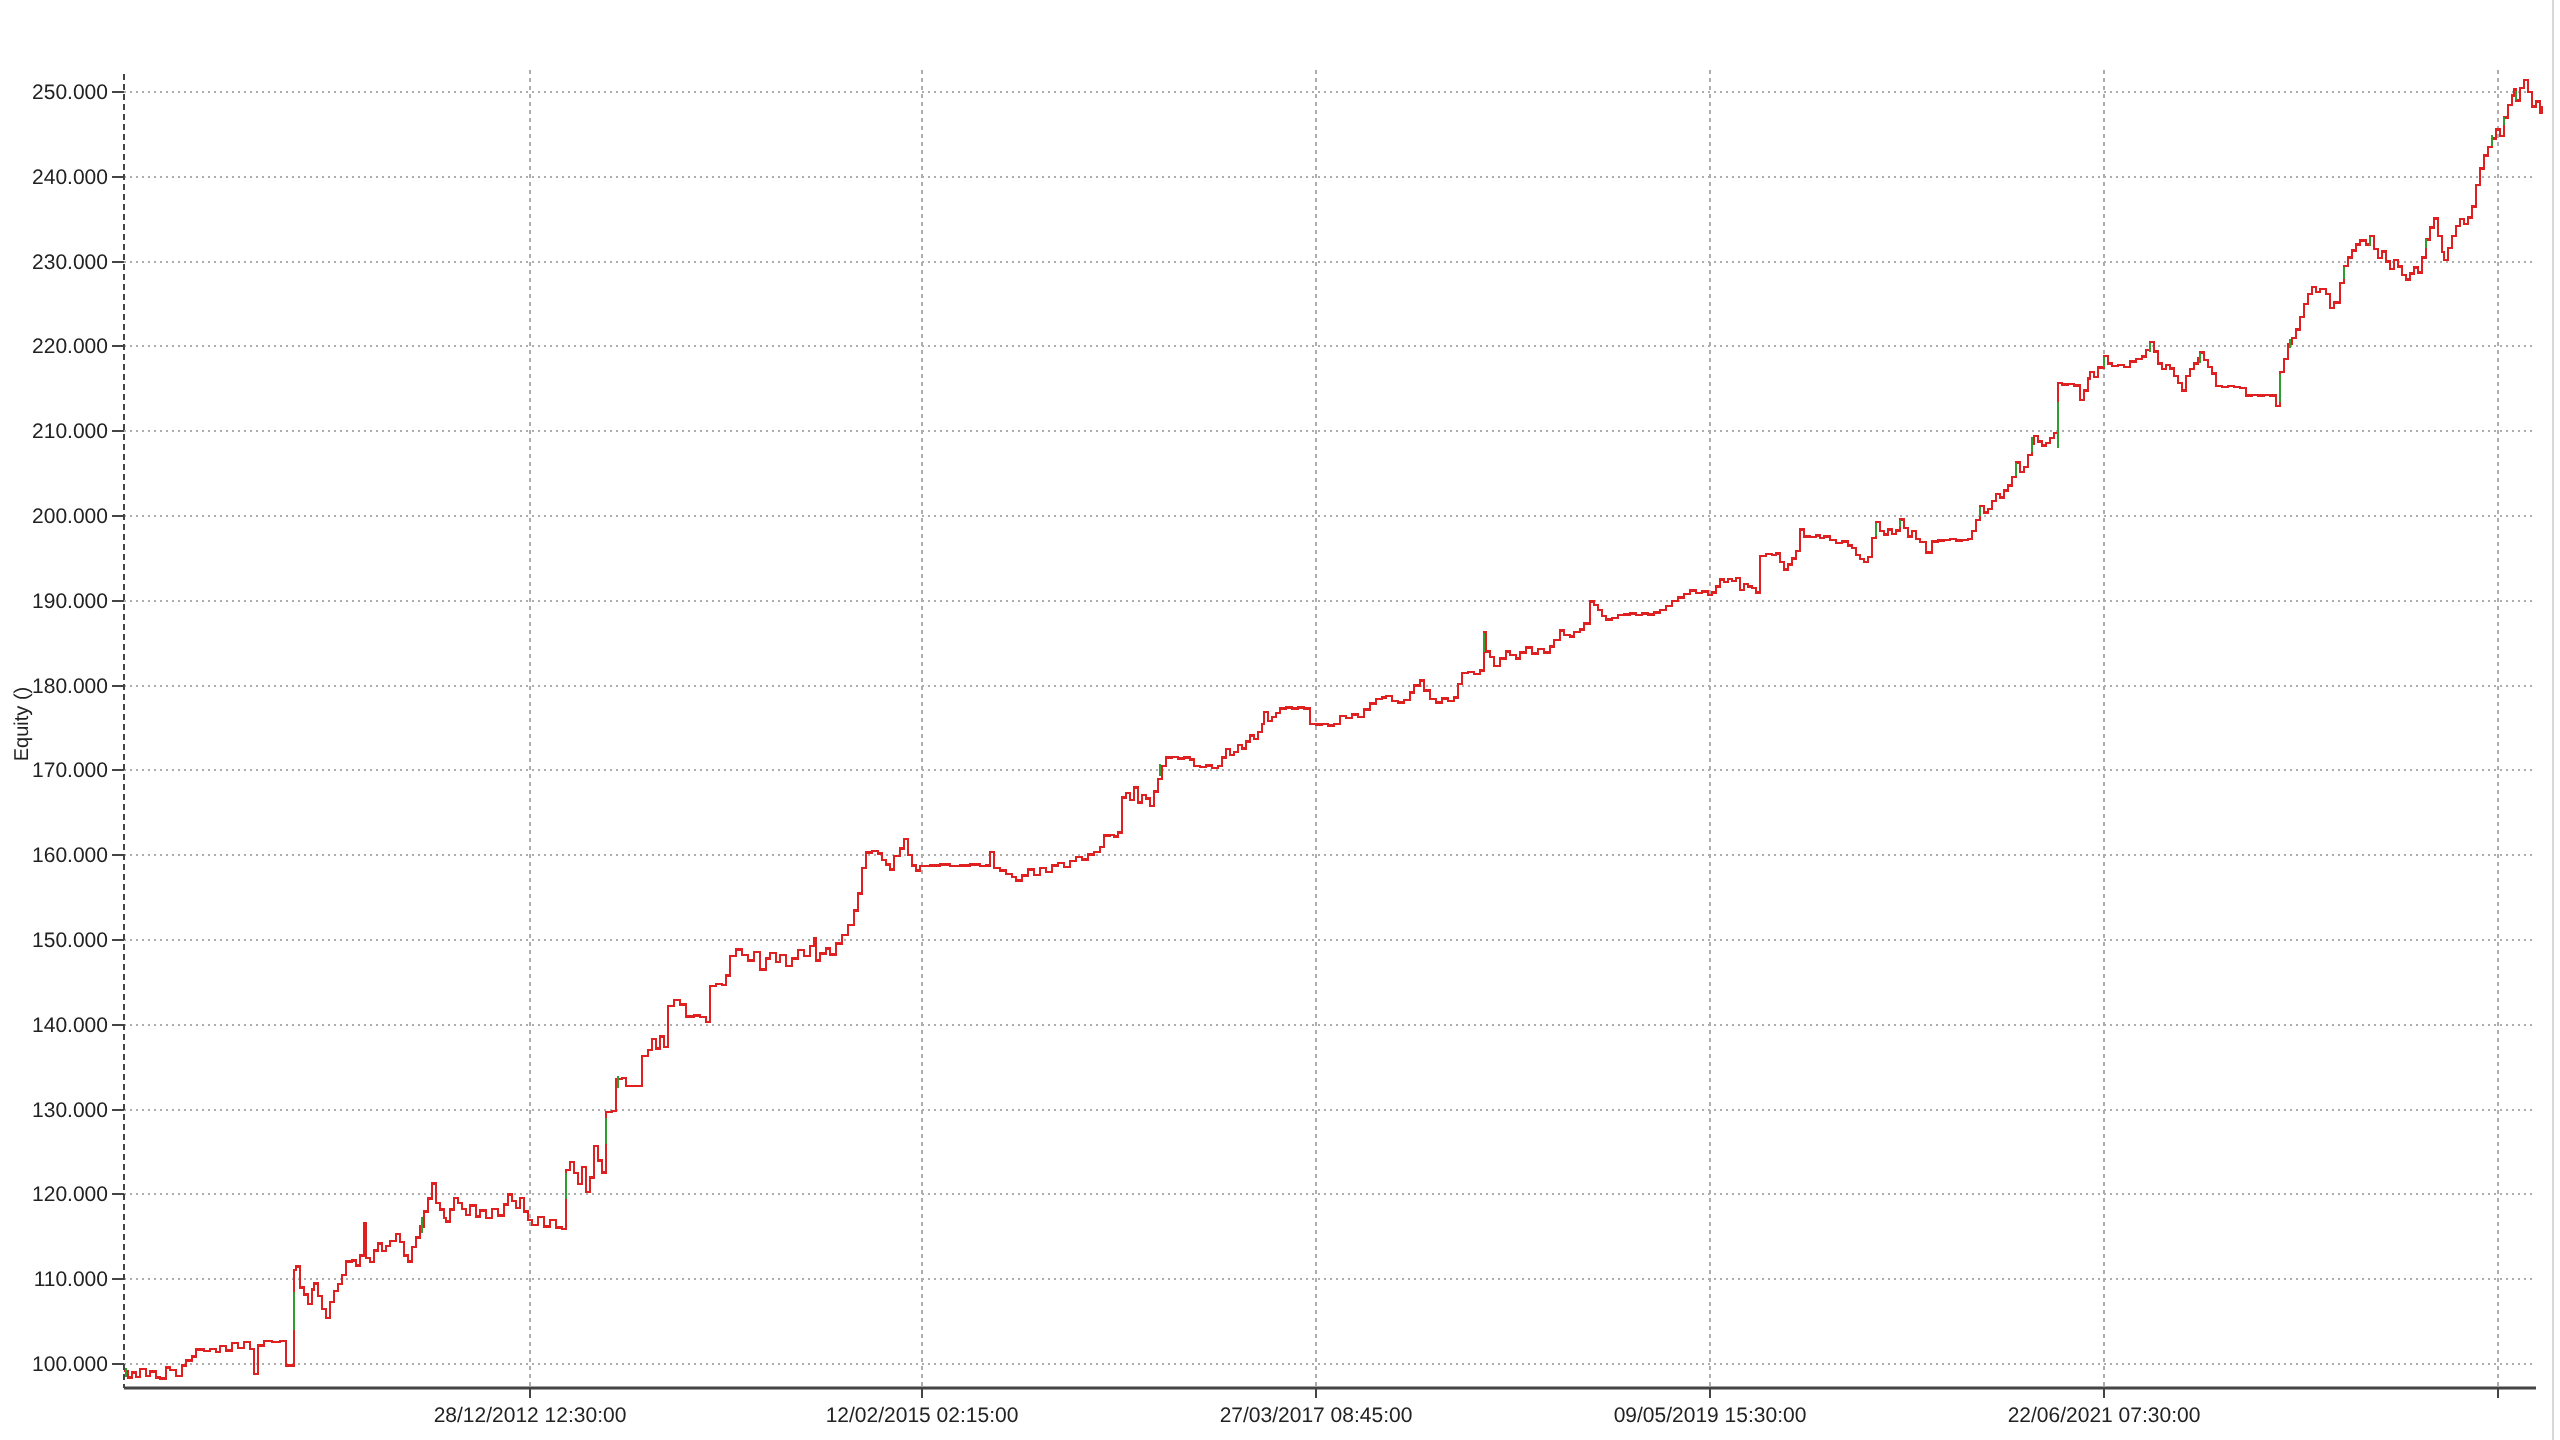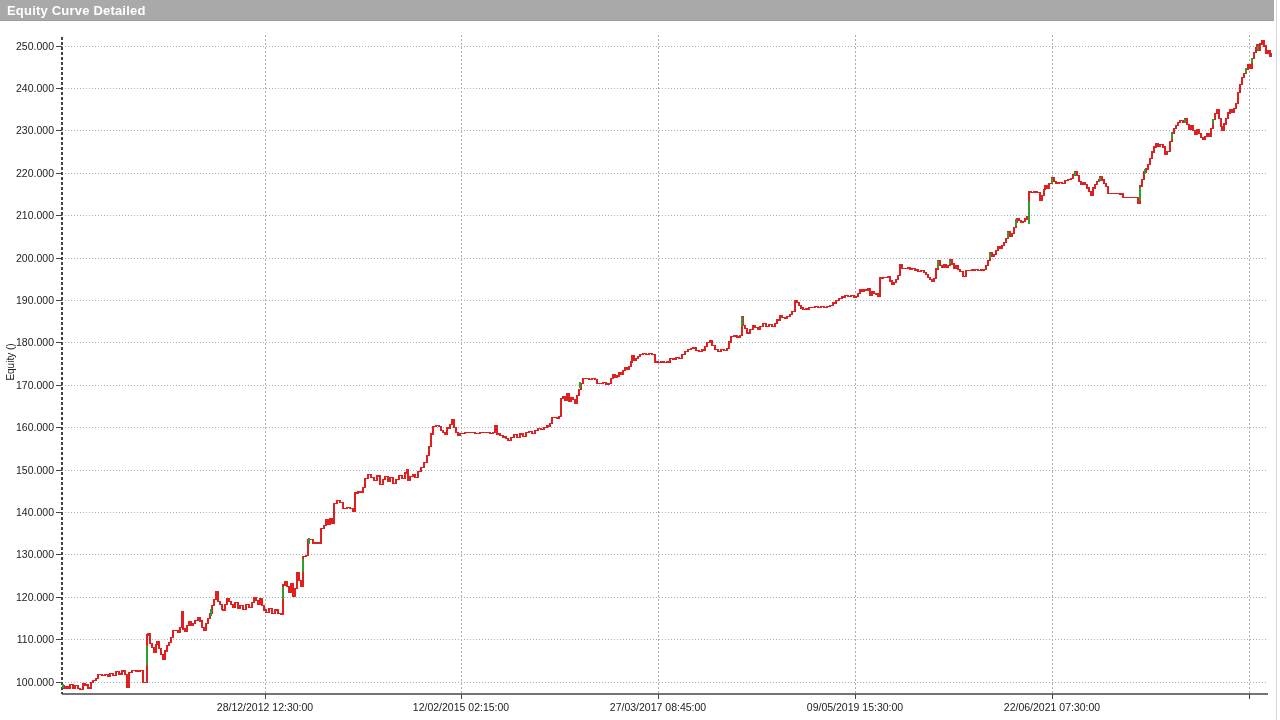--- a/index.html
+++ b/index.html
@@ -15,23 +15,20 @@
   .panel-right-border{
     position:absolute;top:0;right:3px;width:1px;height:720px;background:#d8d8d8;z-index:2;
   }
   svg#chart{position:absolute;top:0;left:0;z-index:1;}
   text{font-family:"Liberation Sans",sans-serif;}
 </style>
 </head>
 <body>
 
 <div class="panel">
-  <div class="title-bar">
-    <span>Equity Curve Detailed</span>
-  </div>
   <svg id="chart" width="1280" height="720">
       <line x1="62" y1="682" x2="1268" y2="682" stroke="#adadad" stroke-width="1" stroke-dasharray="1 2" shape-rendering="crispEdges"></line>
       <line x1="56" y1="682" x2="62" y2="682" stroke="#444444" stroke-width="1" shape-rendering="crispEdges"></line>
       <text x="54" y="685.5" text-anchor="end" font-size="10.5" fill="#222222">100.000</text>
       <line x1="62" y1="639.6" x2="1268" y2="639.6" stroke="#adadad" stroke-width="1" stroke-dasharray="1 2" shape-rendering="crispEdges"></line>
       <line x1="56" y1="639.6" x2="62" y2="639.6" stroke="#444444" stroke-width="1" shape-rendering="crispEdges"></line>
       <text x="54" y="643.1" text-anchor="end" font-size="10.5" fill="#222222">110.000</text>
       <line x1="62" y1="597.2" x2="1268" y2="597.2" stroke="#adadad" stroke-width="1" stroke-dasharray="1 2" shape-rendering="crispEdges"></line>
       <line x1="56" y1="597.2" x2="62" y2="597.2" stroke="#444444" stroke-width="1" shape-rendering="crispEdges"></line>
       <text x="54" y="600.7" text-anchor="end" font-size="10.5" fill="#222222">120.000</text>

